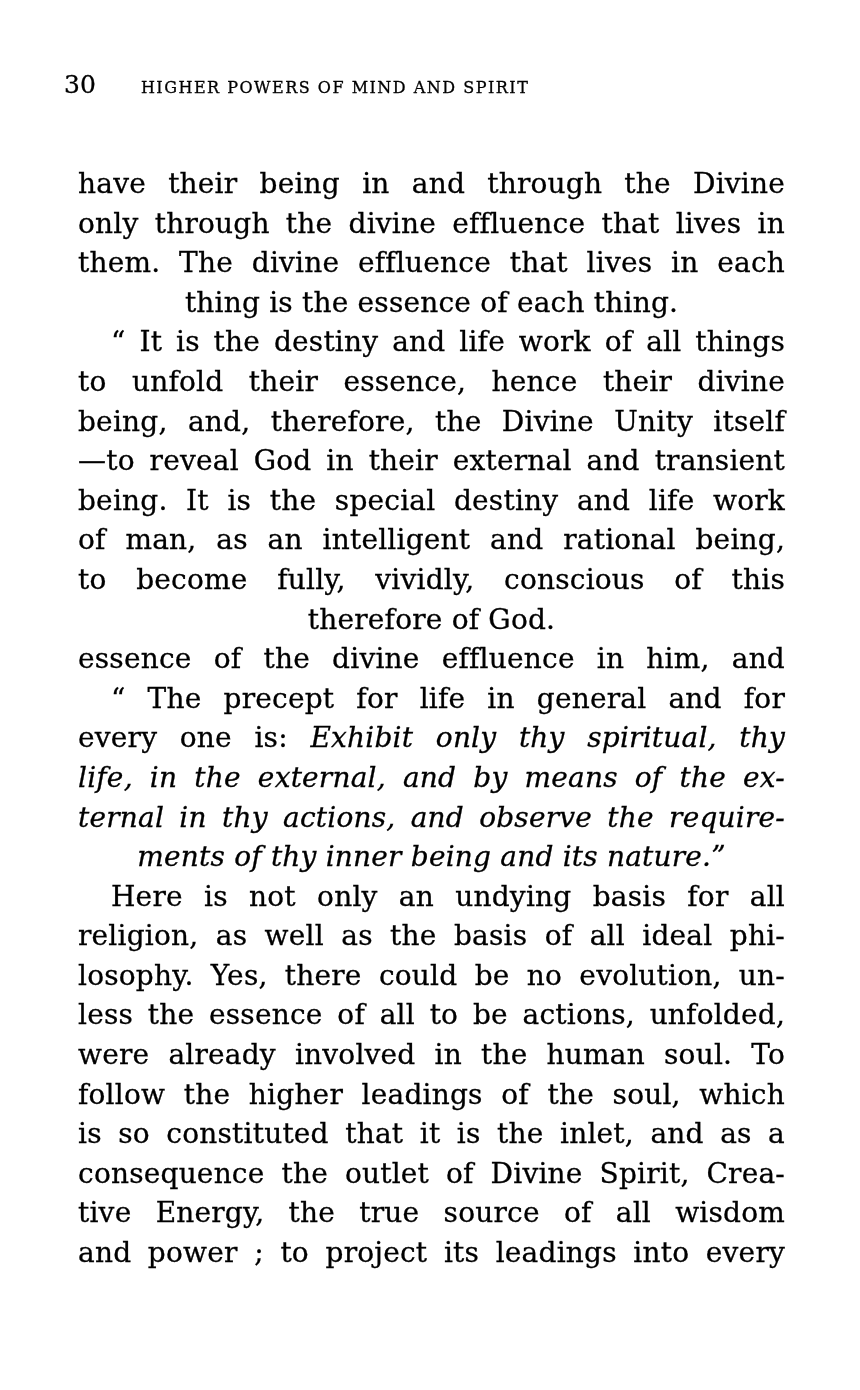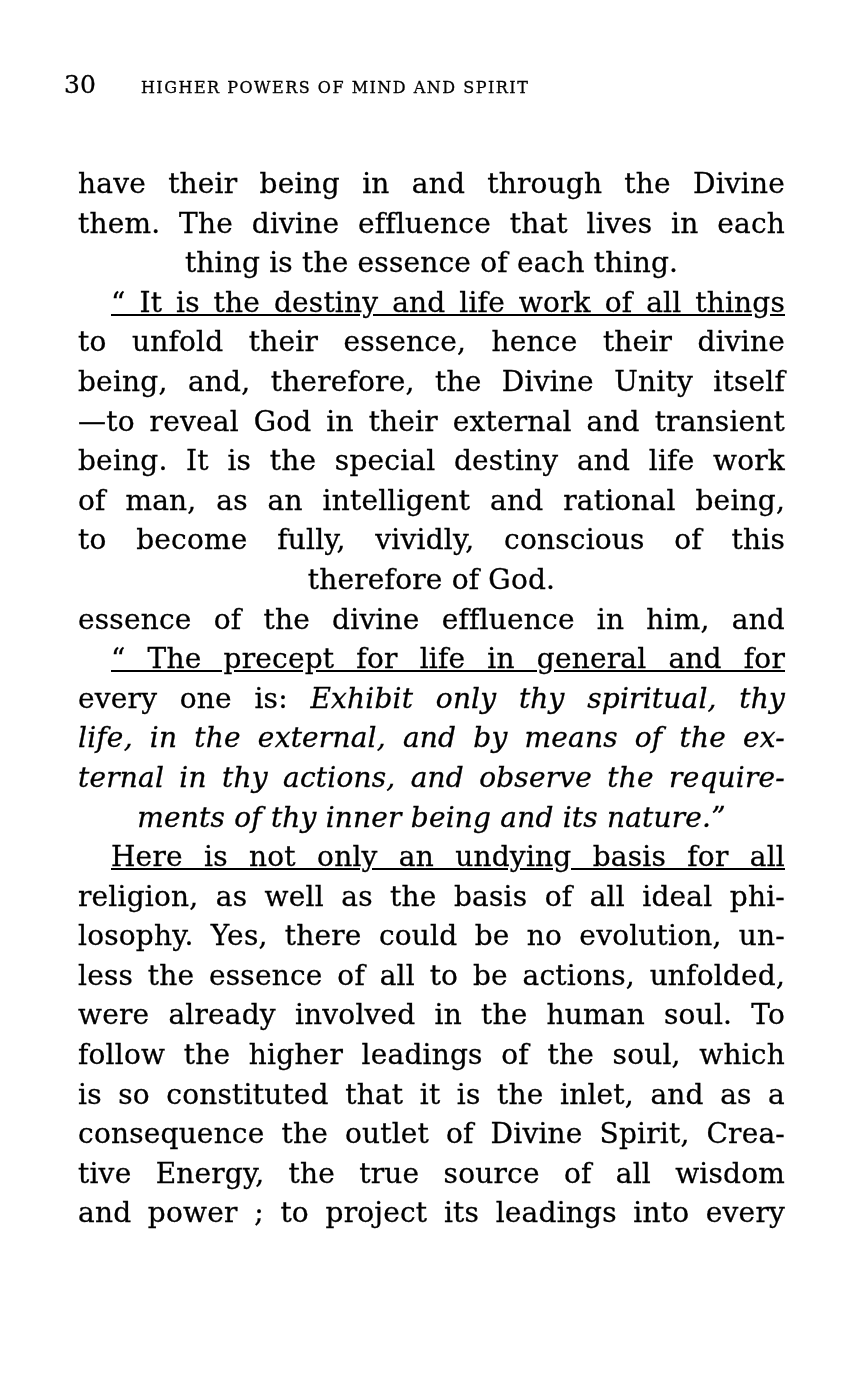--- a/index.html
+++ b/index.html
@@ -52,38 +52,38 @@
     line-height: 39.6px;
     letter-spacing: 0.2px;
     text-align: center;
   }
   .line.j {
     text-align: justify;
     text-align-last: justify;
   }
   .line.indent {
     text-indent: 33px;
-    text-decoration: underline;
   }
   .italic {
     font-style: italic;
   }
 </style>
 </head>
 <body>
 
 <div class="scan-page">
   <header class="running-head">
     <span class="page-num">30</span>
     <span class="head-title">HIGHER POWERS OF MIND AND SPIRIT</span>
   </header>
 
   <main class="body-text">
       <div class="para">
         <div class="line j"><span>have their being in and through the Divine</span></div>
+        <div class="line j"><span>only through the divine effluence that lives in</span></div>
         <div class="line j"><span>them. The divine effluence that lives in each</span></div>
         <div class="line"><span>thing is the essence of each thing.</span></div>
       </div>
       <div class="para">
         <div class="line j indent"><span>“ It is the destiny and life work of all things</span></div>
         <div class="line j"><span>to unfold their essence, hence their divine</span></div>
         <div class="line j"><span>being, and, therefore, the Divine Unity itself</span></div>
         <div class="line j"><span>—to reveal God in their external and transient</span></div>
         <div class="line j"><span>being. It is the special destiny and life work</span></div>
         <div class="line j"><span>of man, as an intelligent and rational being,</span></div>

